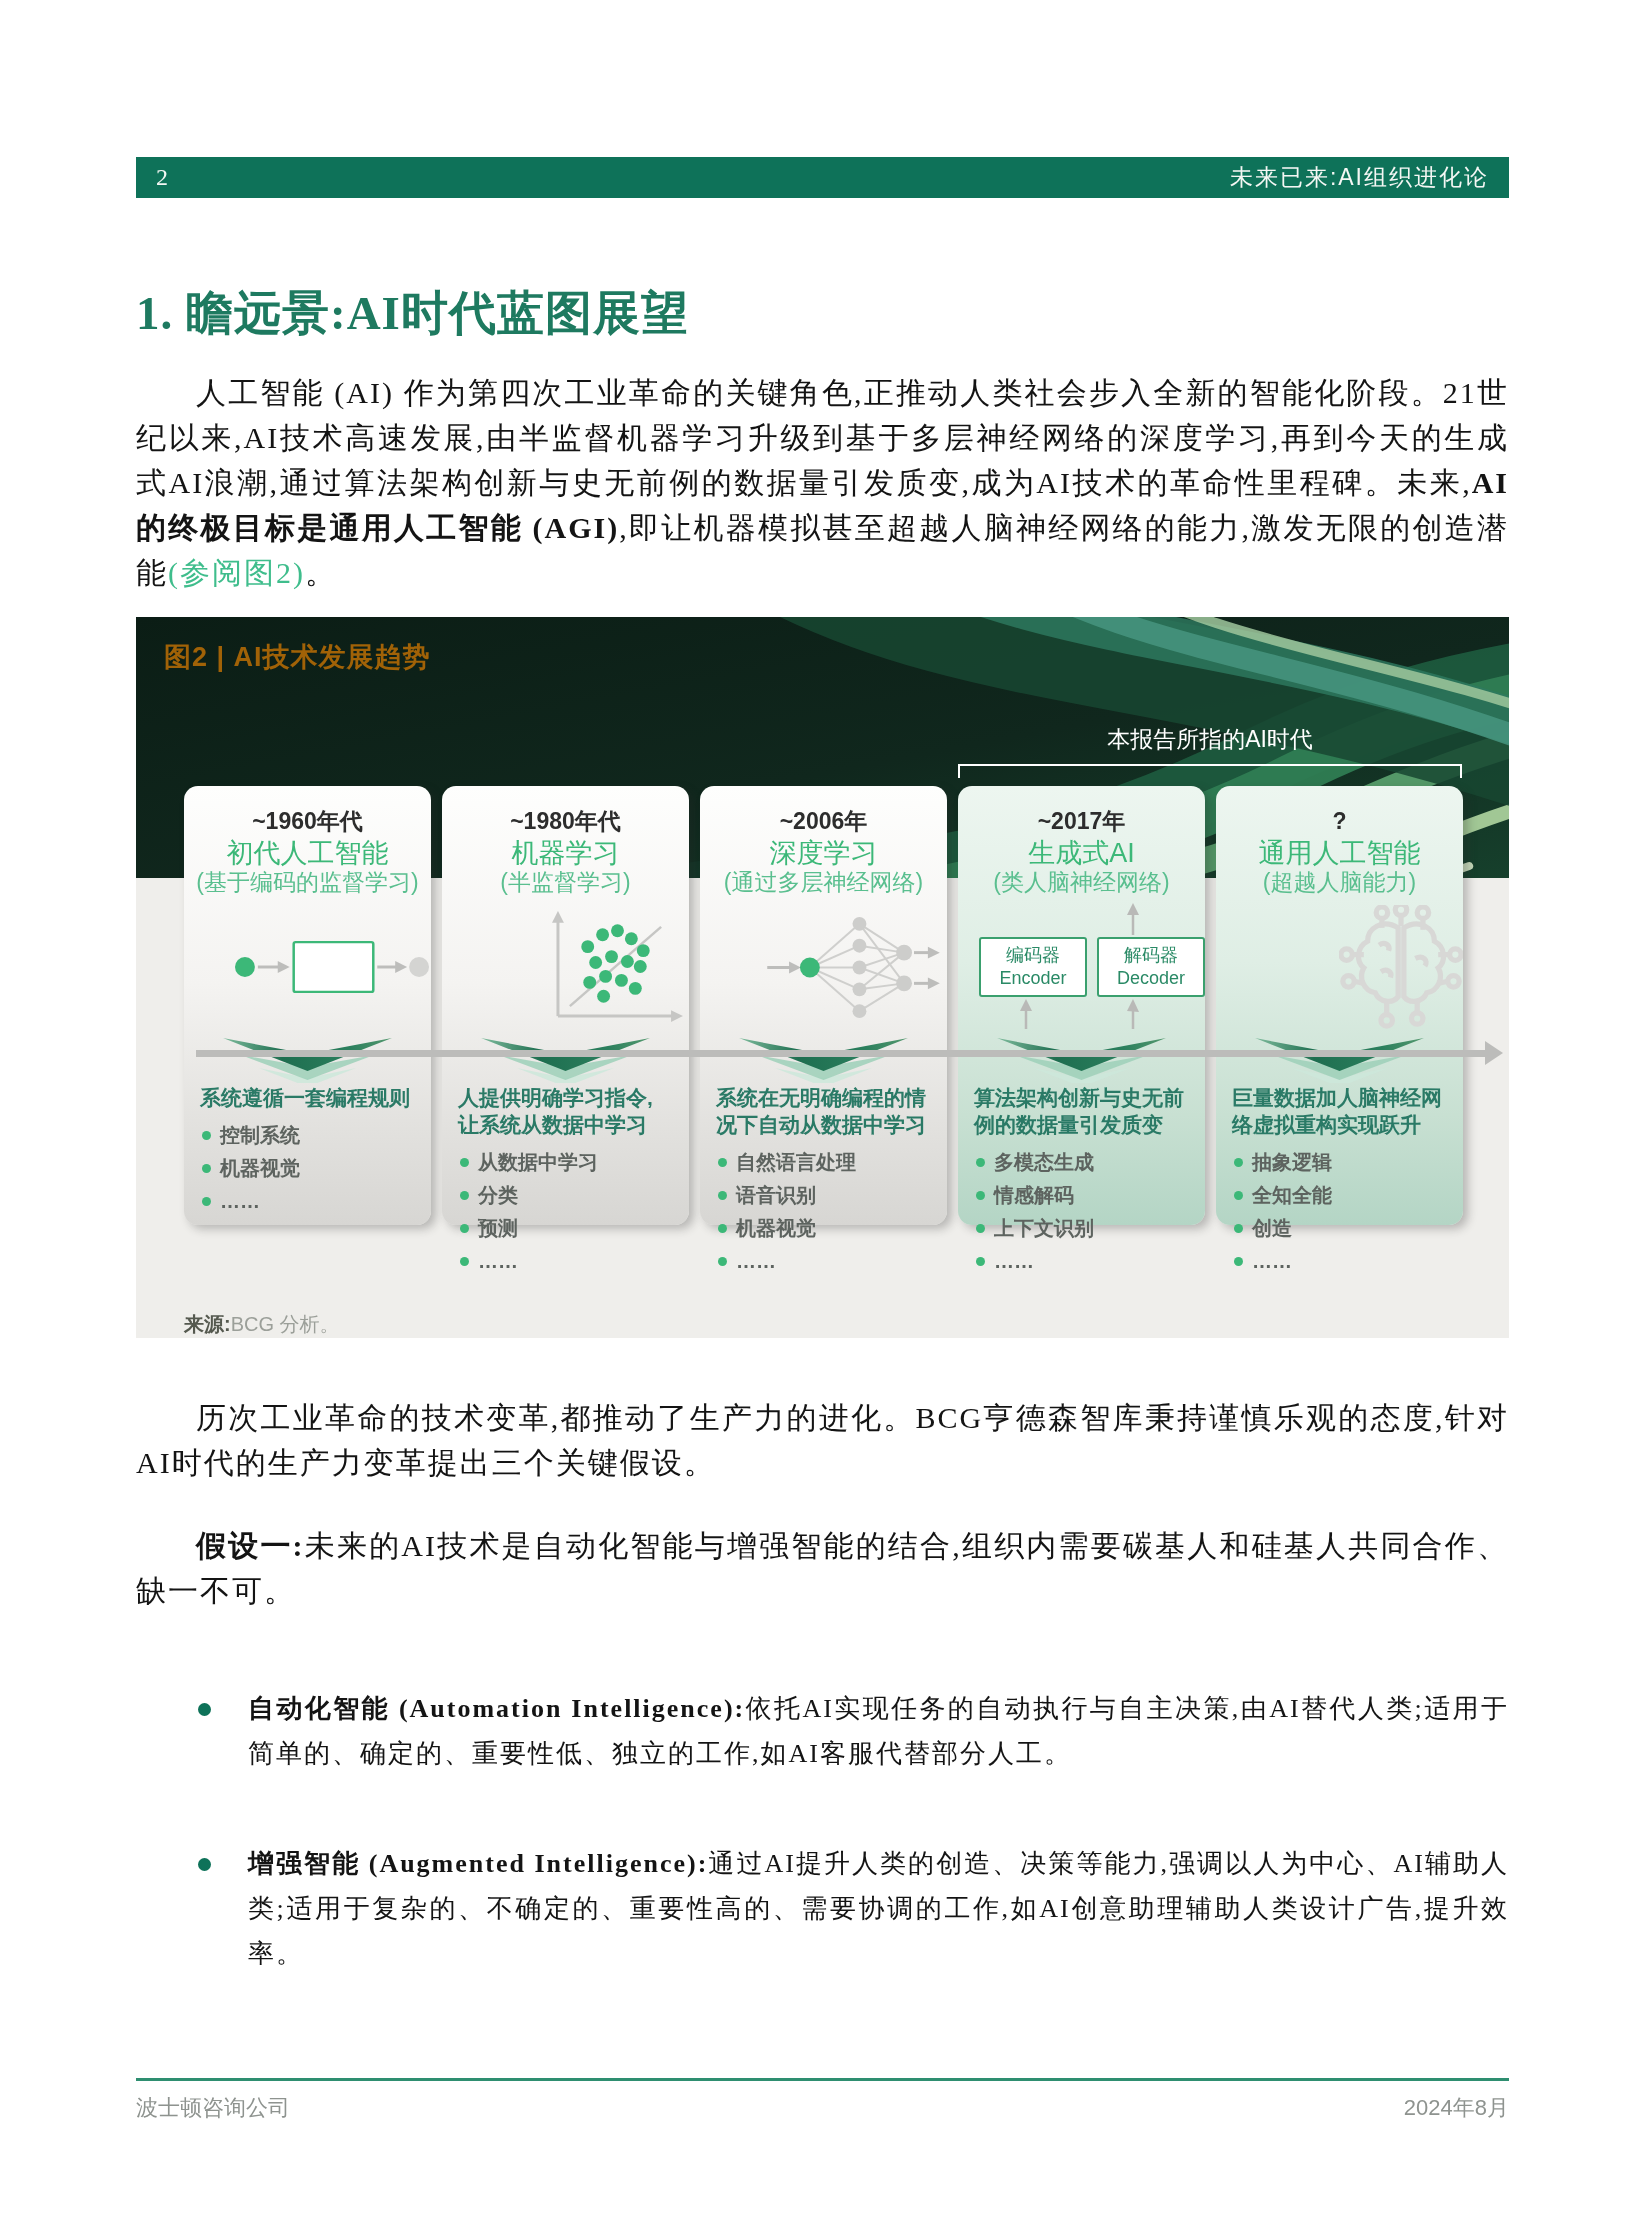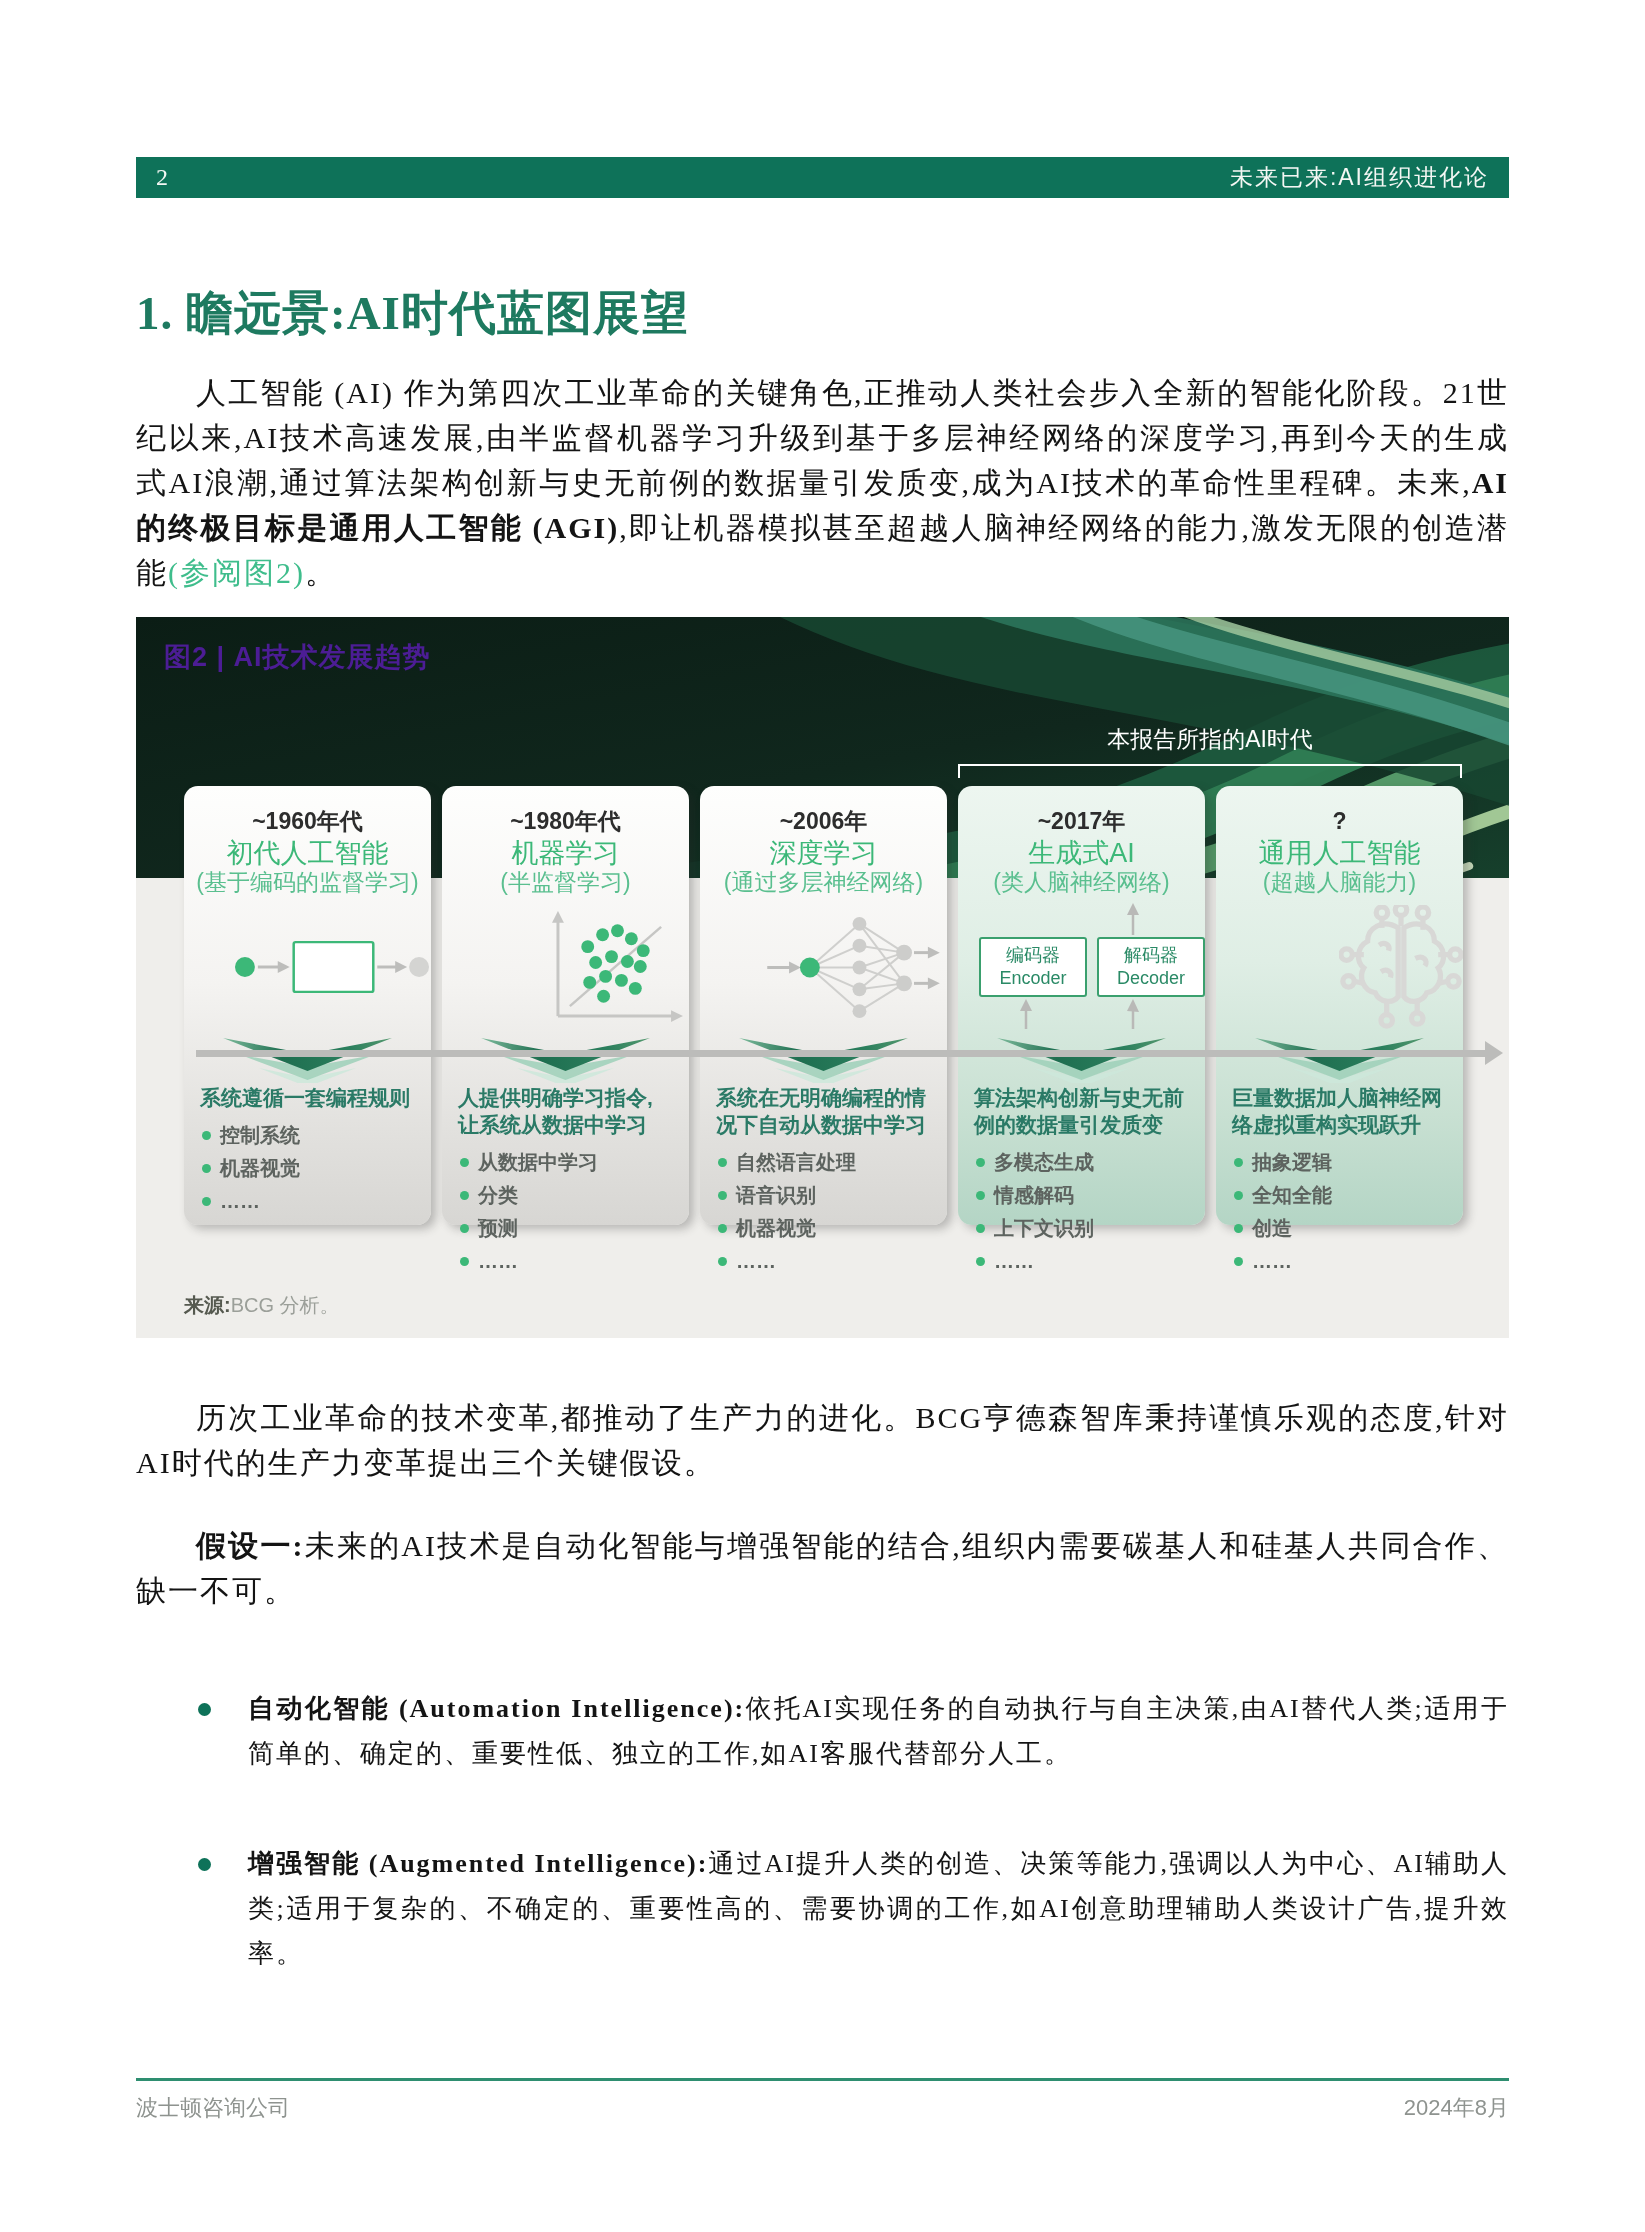--- a/index.html
+++ b/index.html
@@ -24,21 +24,21 @@
         font-size:30px;line-height:45px;color:#141414;text-align:justify;letter-spacing:2px;}
   .indent{text-indent:2em;}
   .figref{color:#3FBD8C;text-decoration:none;cursor:pointer;}
   .p1{top:370px;} .p2{top:1395px;} .p3{top:1523px;}
 
   
   .chart{position:absolute;left:136px;top:617px;width:1373px;height:721px;margin:0;
          background:#EFEEEB;}
   .chart-hero{position:absolute;left:0;top:0;width:1373px;height:261px;overflow:hidden;}
   .chart-hero svg{display:block;width:1373px;height:261px;}
-  .chart-title{position:absolute;left:28px;top:22px;color:#4c1d95;font-size:27px;font-weight:700;letter-spacing:1px;}
+  .chart-title{position:absolute;left:28px;top:22px;color:#a16207;font-size:27px;font-weight:700;letter-spacing:1px;}
   .era-label{position:absolute;left:822px;top:107px;width:504px;text-align:center;color:#fff;
              font-size:23px;z-index:2;}
   .era-bracket{position:absolute;left:822px;top:147px;width:500px;height:12px;z-index:2;
                border-top:2px solid #fff;border-left:2px solid #fff;border-right:2px solid #fff;}
   .timeline{position:absolute;left:60px;top:433px;width:1290px;height:7px;background:#BCBCBA;z-index:2;}
   .timeline::after{content:"";position:absolute;right:-17px;top:-9px;width:0;height:0;
                    border-left:18px solid #BCBCBA;border-top:12px solid transparent;border-bottom:12px solid transparent;}
 
   .cards{position:absolute;left:48px;top:169px;width:1279px;display:flex;gap:11px;z-index:1;}
   .card{width:247px;height:439px;border-radius:14px;box-sizing:border-box;position:relative;
@@ -57,21 +57,21 @@
   .desc ul{list-style:none;margin:8px 0 0;padding:0;}
   .desc li{position:relative;padding-left:20px;font-size:20px;color:#5D635F;line-height:33px;font-weight:bold;}
   .desc li::before{content:"";position:absolute;left:2px;top:12px;width:9px;height:9px;border-radius:50%;background:#3CB878;}
 
   .codec{position:relative;display:flex;gap:10px;}
   .codec-box{border:2px solid #3AA06E;background:#fff;border-radius:3px;min-width:92px;
              padding:5px 6px;text-align:center;color:#2A8A66;font-size:18px;line-height:23px;
              display:flex;flex-direction:column;}
   .codec .arr{position:absolute;}
 
-  .source{position:absolute;left:48px;bottom:19px;font-size:20px;color:#9B9F99;}
+  .source{position:absolute;left:48px;bottom:0;font-size:20px;color:#9B9F99;}
   .source b{color:#55594F;font-weight:700;}
 
   
   .hyp-list{position:absolute;left:136px;top:1670px;width:1373px;margin:0;padding:0;list-style:none;}
   .hyp-list li{position:relative;padding-left:112px;margin-bottom:65px;box-sizing:border-box;
                font-family:"Liberation Serif","DejaVu Serif",serif;font-size:26px;line-height:45px;
                color:#141414;text-align:justify;letter-spacing:2px;margin-top:16px;}
   .hyp-list li .dot{position:absolute;left:62px;top:17px;width:13px;height:13px;border-radius:50%;background:#0E7259;}
 
   

